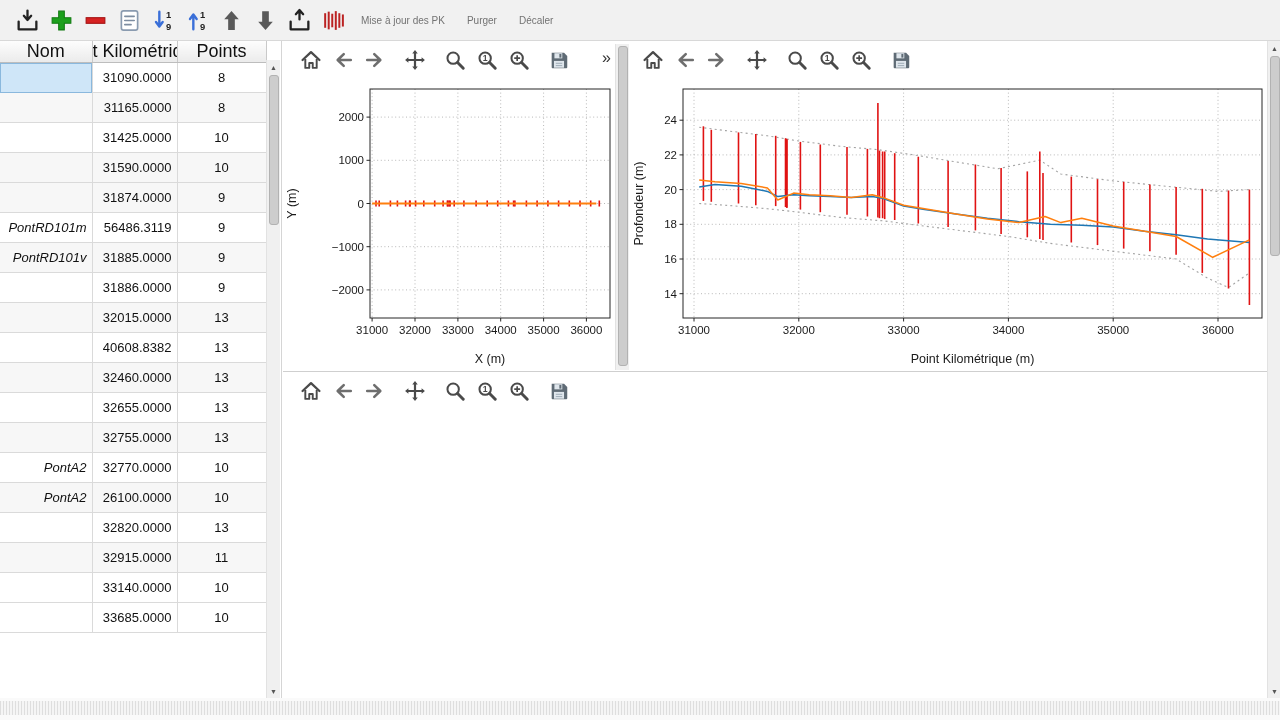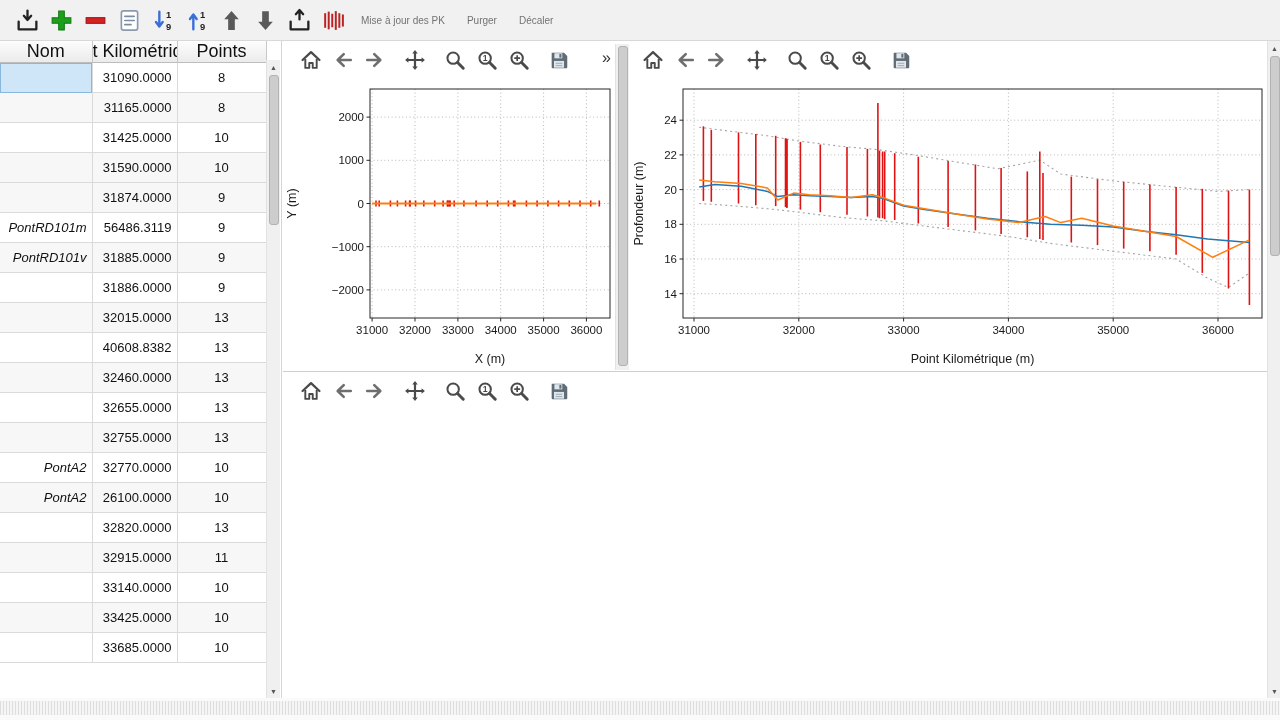--- a/index.html
+++ b/index.html
@@ -244,25 +244,20 @@
               <td class="c-points">13</td>
             </tr>
             <tr class="alt">
               <td class="c-nom"></td>
               <td class="c-pk">32915.0000</td>
               <td class="c-points">11</td>
             </tr>
             <tr>
               <td class="c-nom"></td>
               <td class="c-pk">33140.0000</td>
-              <td class="c-points">10</td>
-            </tr>
-            <tr class="alt">
-              <td class="c-nom"></td>
-              <td class="c-pk">33425.0000</td>
               <td class="c-points">10</td>
             </tr>
             <tr>
               <td class="c-nom"></td>
               <td class="c-pk">33685.0000</td>
               <td class="c-points">10</td>
             </tr>
           </tbody>
         </table>
       </div>

